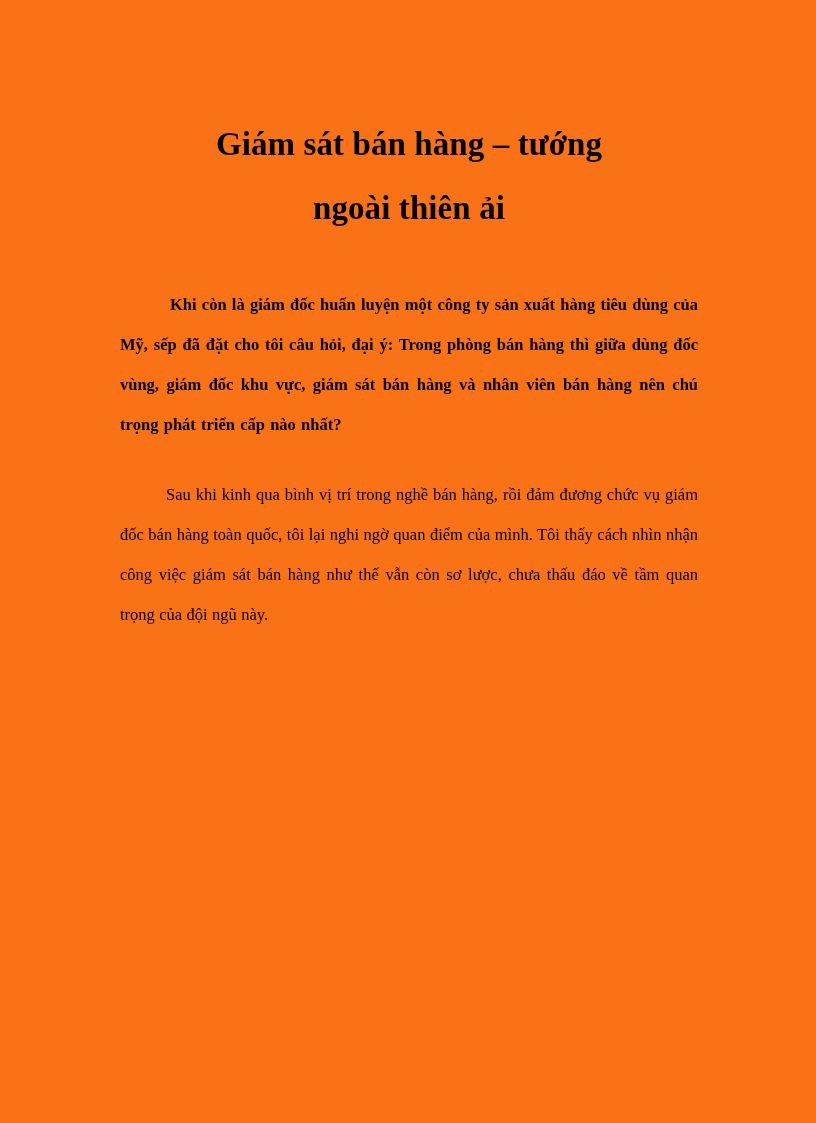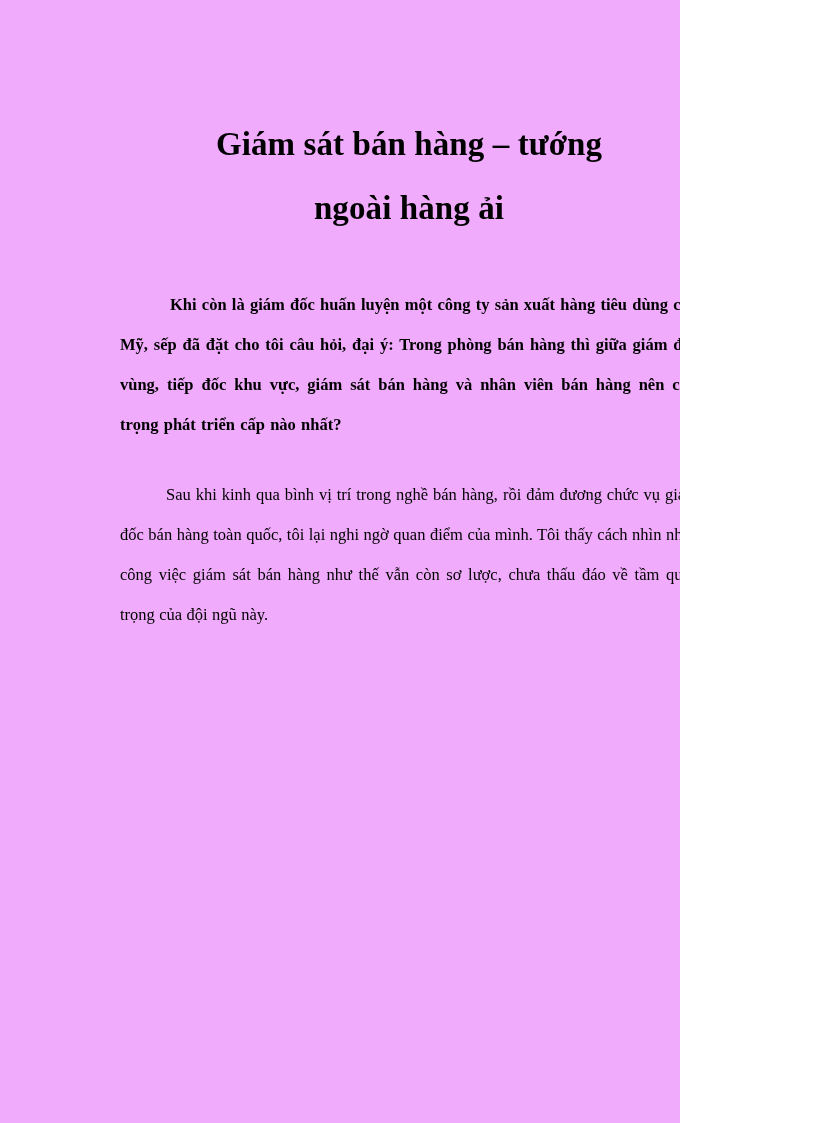--- a/index.html
+++ b/index.html
@@ -3,23 +3,23 @@
 <meta charset="utf-8">
 <style>
   html, body {
     margin: 0;
     padding: 0;
     background: #ffffff;
   }
 
   .page {
     position: relative;
-    width: 680px;
+    width: 816px;
     height: 1123px;
-    background: #f0abfc;
+    background: #f97316;
     overflow: hidden;
     box-sizing: border-box;
     font-family: "Liberation Serif", "DejaVu Serif", serif;
     color: #000000;
     -webkit-font-smoothing: antialiased;
   }
 
   .content {
     position: absolute;
     left: 120px;
@@ -71,25 +71,25 @@
   }
 </style>
 </head>
 <body>
 
 <div class="page">
   <div class="content">
 
     <h1 class="doc-title">
       <span class="title-line">Giám sát bán hàng – tướng</span>
-      <span class="title-line">ngoài hàng ải</span>
+      <span class="title-line">ngoài thiên ải</span>
     </h1>
 
     <div class="body-block">
-      <p class="para bold">Khi còn là giám đốc huấn luyện một công ty sản xuất hàng tiêu dùng của Mỹ, sếp đã đặt cho tôi câu hỏi, đại ý: Trong phòng bán hàng thì giữa giám đốc vùng, tiếp đốc khu vực, giám sát bán hàng và nhân viên bán hàng nên chú trọng phát triển cấp nào nhất?</p>
+      <p class="para bold">Khi còn là giám đốc huấn luyện một công ty sản xuất hàng tiêu dùng của Mỹ, sếp đã đặt cho tôi câu hỏi, đại ý: Trong phòng bán hàng thì giữa dùng đốc vùng, giám đốc khu vực, giám sát bán hàng và nhân viên bán hàng nên chú trọng phát triển cấp nào nhất?</p>
 
 
       <p class="para">Sau khi kinh qua bình vị trí trong nghề bán hàng, rồi đảm đương chức vụ giám đốc bán hàng toàn quốc, tôi lại nghi ngờ quan điểm của mình. Tôi thấy cách nhìn nhận công việc giám sát bán hàng như thế vẫn còn sơ lược, chưa thấu đáo về tầm quan trọng của đội ngũ này.</p>
 
     </div>
 
   </div>
 </div>
 
 </body></html>

